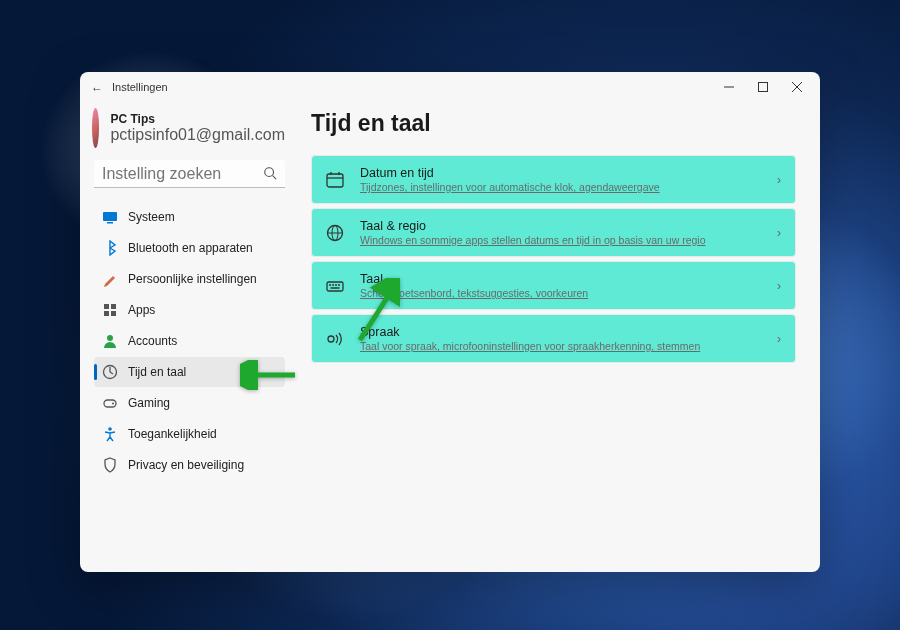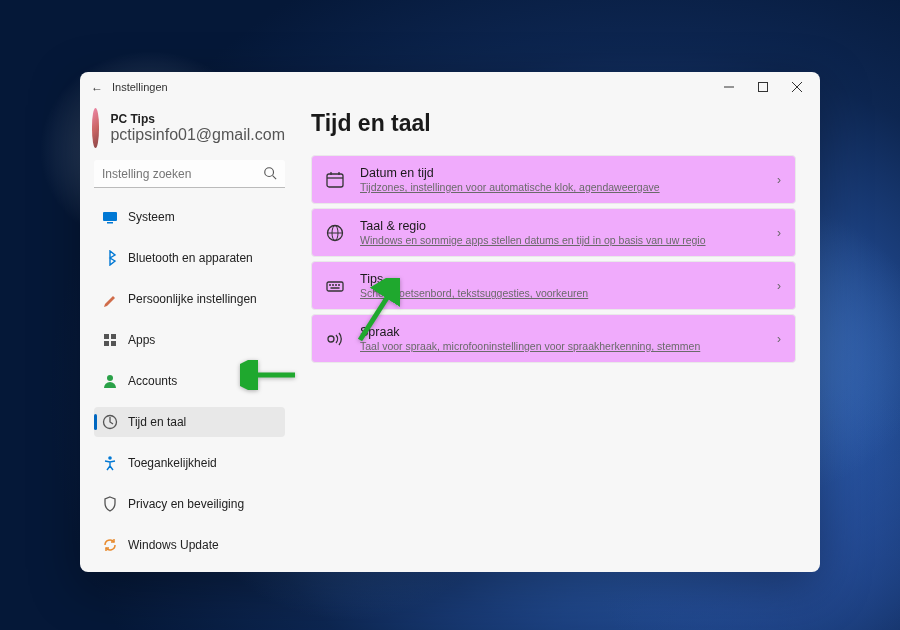--- a/index.html
+++ b/index.html
@@ -33,38 +33,38 @@
 .content { flex: 1; display: flex; overflow: hidden; }
 .sidebar { width: 215px; padding: 6px 10px 10px 14px; display: flex; flex-direction: column; }
 .profile { display: flex; align-items: center; gap: 11px; margin-bottom: 12px; margin-left: -2px; }
 .avatar { width: 40px; height: 40px; border-radius: 50%; background: linear-gradient(135deg,#e8a 0%,#c66 50%,#844 100%); position: relative; overflow:hidden;}
 .avatar::after { content:""; position:absolute; left:8px; top:6px; width:24px; height:24px; background: radial-gradient(circle at 50% 30%, #fcd 30%, #c98 60%); border-radius:50% 50% 45% 45%;}
 .profile-text .name { font-size: 12px; font-weight: 600; color: #222; }
 .profile-text .email { font-size: 16px; color: #555; }
 .search { position: relative; margin-bottom: 14px; }
 .search input {
   width: 100%; height: 28px; border: none; border-bottom: 1px solid #bbb;
-  background: #fdfdfd; padding: 0 28px 0 8px; font-size: 12px; color: #333;
+  background: #fdfdfd; padding: 0 28px 0 8px; font-size: 16px; color: #333;
   border-radius: 3px 3px 0 0; outline:none;
 }
 .search .sicon { position: absolute; right: 8px; top: 6px; width: 14px; height: 14px; color:#555;}
-.nav { display: flex; flex-direction: column; gap: 11px; }
+.nav { display: flex; flex-direction: column; gap: 1px; }
 .nav-item {
   display: flex; align-items: center; gap: 10px; height: 30px; padding: 0 8px;
   border-radius: 4px; font-size: 12px; color: #222; cursor: pointer; position: relative;
 }
 .nav-item.active { background: #e8e8e8; }
 .nav-item.active::before {
   content:""; position:absolute; left:0; top:7px; bottom:7px; width:3px; background:#0067c0; border-radius:2px;
 }
 .nav-item .nicon { width: 16px; height: 16px; display:flex; align-items:center; justify-content:center; font-size:13px;}
 .main { flex: 1; padding: 8px 24px 16px 16px; overflow-y: auto; }
 .main h1 { font-size: 23px; font-weight: 600; color: #1a1a1a; margin-bottom: 18px; }
 .card {
-  background: #f0abfc; border: 1px solid #e9e9e9; border-radius: 4px;
+  background: #5eead4; border: 1px solid #e9e9e9; border-radius: 4px;
   display: flex; align-items: center; padding: 10px 14px 10px 12px; margin-bottom: 4px;
   cursor: pointer;
 }
 .card .cicon { width: 22px; height: 22px; margin-right: 14px; color:#333; display:flex; align-items:center; justify-content:center;}
 .card .ctext { flex: 1; }
 .card .ctitle { font-size: 12.5px; color: #1a1a1a; }
 .card .csub { font-size: 10.5px; color: #6a6a6a; margin-top: 1px; text-decoration: underline; }
 .card .chev { color: #666; font-size: 12px; }
 .arrow { position: absolute; pointer-events: none; }
 .arrow svg { filter: drop-shadow(0 1px 2px rgba(0,0,0,0.3)); }
@@ -164,42 +164,42 @@
               <svg width="16" height="16" viewBox="0 0 16 16">
                 <circle cx="8" cy="8" r="6.5" fill="none" stroke="#555" stroke-width="1.3"></circle>
                 <path d="M8 3v5l3 2" fill="none" stroke="#555" stroke-width="1.3"></path>
               </svg>
             </span>
             <span>Tijd en taal</span>
           </div>
           <div class="nav-item">
             <span class="nicon">
               <svg width="16" height="16" viewBox="0 0 16 16">
+                <rect x="2" y="5" width="12" height="7" rx="3.5" fill="none" stroke="#555" stroke-width="1.3"></rect>
+                <circle cx="11" cy="8.5" r="1" fill="#555"></circle>
+              </svg>
+            </span>
+            <span>Gaming</span>
+          </div>
+          <div class="nav-item">
+            <span class="nicon">
+              <svg width="16" height="16" viewBox="0 0 16 16">
                 <circle cx="8" cy="3" r="1.8" fill="#0078d4"></circle>
                 <path d="M3 6l5 1 5-1M8 7v4l-3 4M8 11l3 4" fill="none" stroke="#0078d4" stroke-width="1.4"></path>
               </svg>
             </span>
             <span>Toegankelijkheid</span>
           </div>
           <div class="nav-item">
             <span class="nicon">
               <svg width="16" height="16" viewBox="0 0 16 16">
                 <path d="M8 1l5 2v4c0 4-3 7-5 8-2-1-5-4-5-8V3z" fill="none" stroke="#555" stroke-width="1.3"></path>
               </svg>
             </span>
             <span>Privacy en beveiliging</span>
-          </div>
-          <div class="nav-item">
-            <span class="nicon">
-              <svg width="16" height="16" viewBox="0 0 16 16">
-                <path d="M3 8a5 5 0 019-3M13 8a5 5 0 01-9 3" fill="none" stroke="#e88b2e" stroke-width="1.5"></path>
-                <path d="M12 2v3h-3M4 14v-3h3" fill="none" stroke="#e88b2e" stroke-width="1.5"></path>
-              </svg>
-            </span>
-            <span>Windows Update</span>
           </div>
         </div>
     </div>
 
     <div class="main">
       <h1>Tijd en taal</h1>
       <div id="card-list">
           <div class="card">
             <div class="cicon">
               <svg width="20" height="20" viewBox="0 0 20 20">
@@ -234,21 +234,21 @@
               <svg width="20" height="20" viewBox="0 0 20 20">
                 <rect x="2" y="6" width="16" height="9" rx="1.5" fill="none" stroke="#333" stroke-width="1.3"></rect>
                 <line x1="5" y1="9" x2="5" y2="9" stroke="#333" stroke-width="2" stroke-linecap="round"></line>
                 <line x1="8" y1="9" x2="8" y2="9" stroke="#333" stroke-width="2" stroke-linecap="round"></line>
                 <line x1="11" y1="9" x2="11" y2="9" stroke="#333" stroke-width="2" stroke-linecap="round"></line>
                 <line x1="14" y1="9" x2="14" y2="9" stroke="#333" stroke-width="2" stroke-linecap="round"></line>
                 <line x1="6" y1="12" x2="14" y2="12" stroke="#333" stroke-width="1.5" stroke-linecap="round"></line>
               </svg>
             </div>
             <div class="ctext">
-              <div class="ctitle">Tips</div>
+              <div class="ctitle">Taal</div>
               <div class="csub">Schermtoetsenbord, tekstsuggesties, voorkeuren</div>
             </div>
             <div class="chev">›</div>
           </div>
           <div class="card">
             <div class="cicon">
               <svg width="20" height="20" viewBox="0 0 20 20">
                 <circle cx="6" cy="10" r="3" fill="none" stroke="#333" stroke-width="1.3"></circle>
                 <path d="M11 6a6 6 0 010 8M14 4a9 9 0 010 12" fill="none" stroke="#333" stroke-width="1.3"></path>
               </svg>

